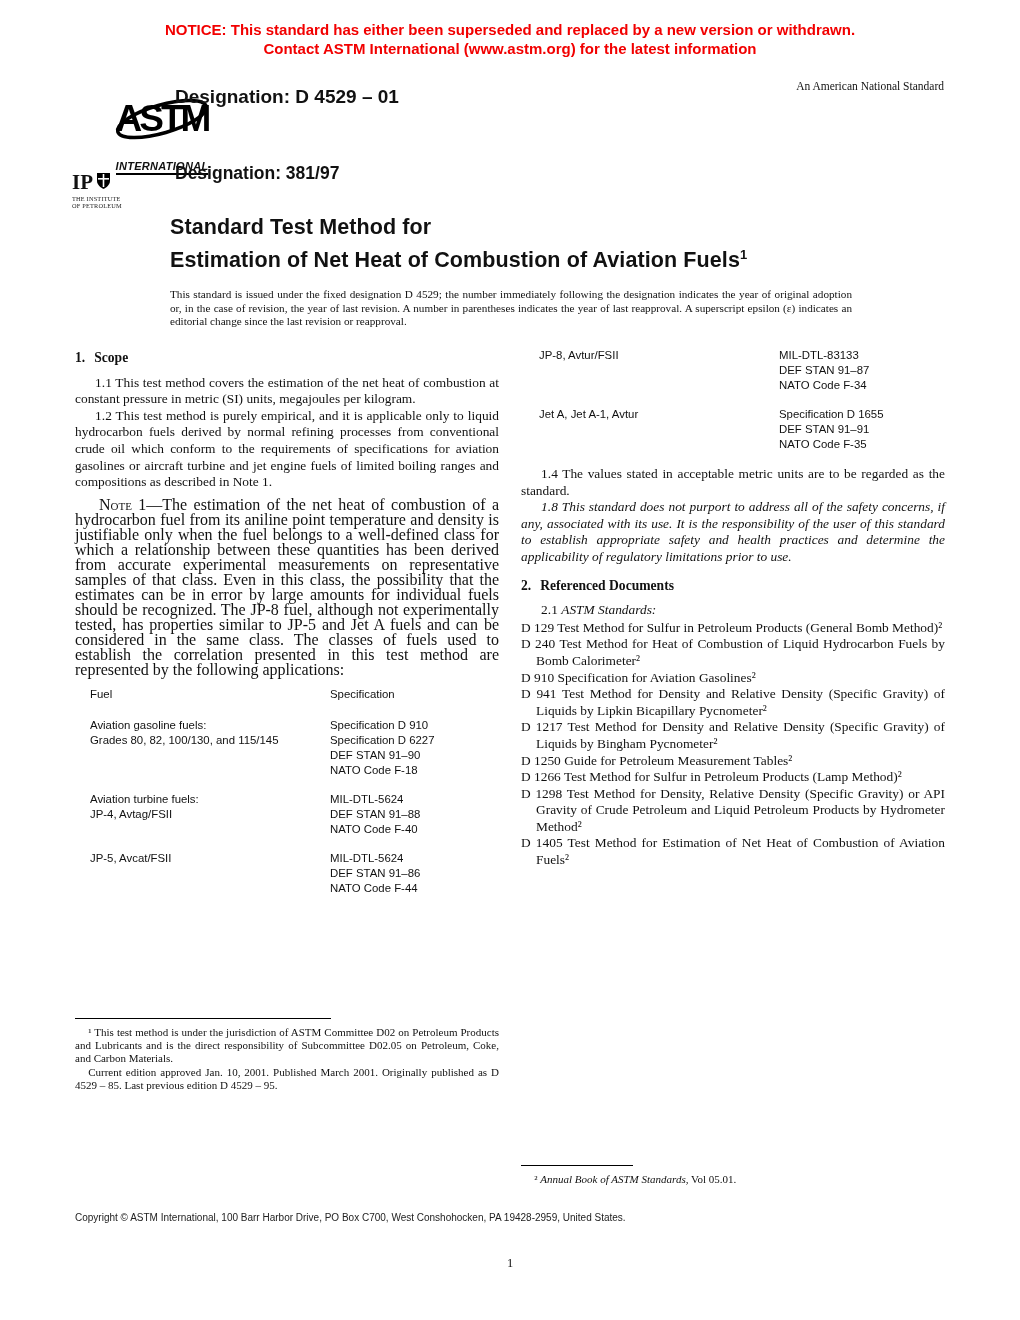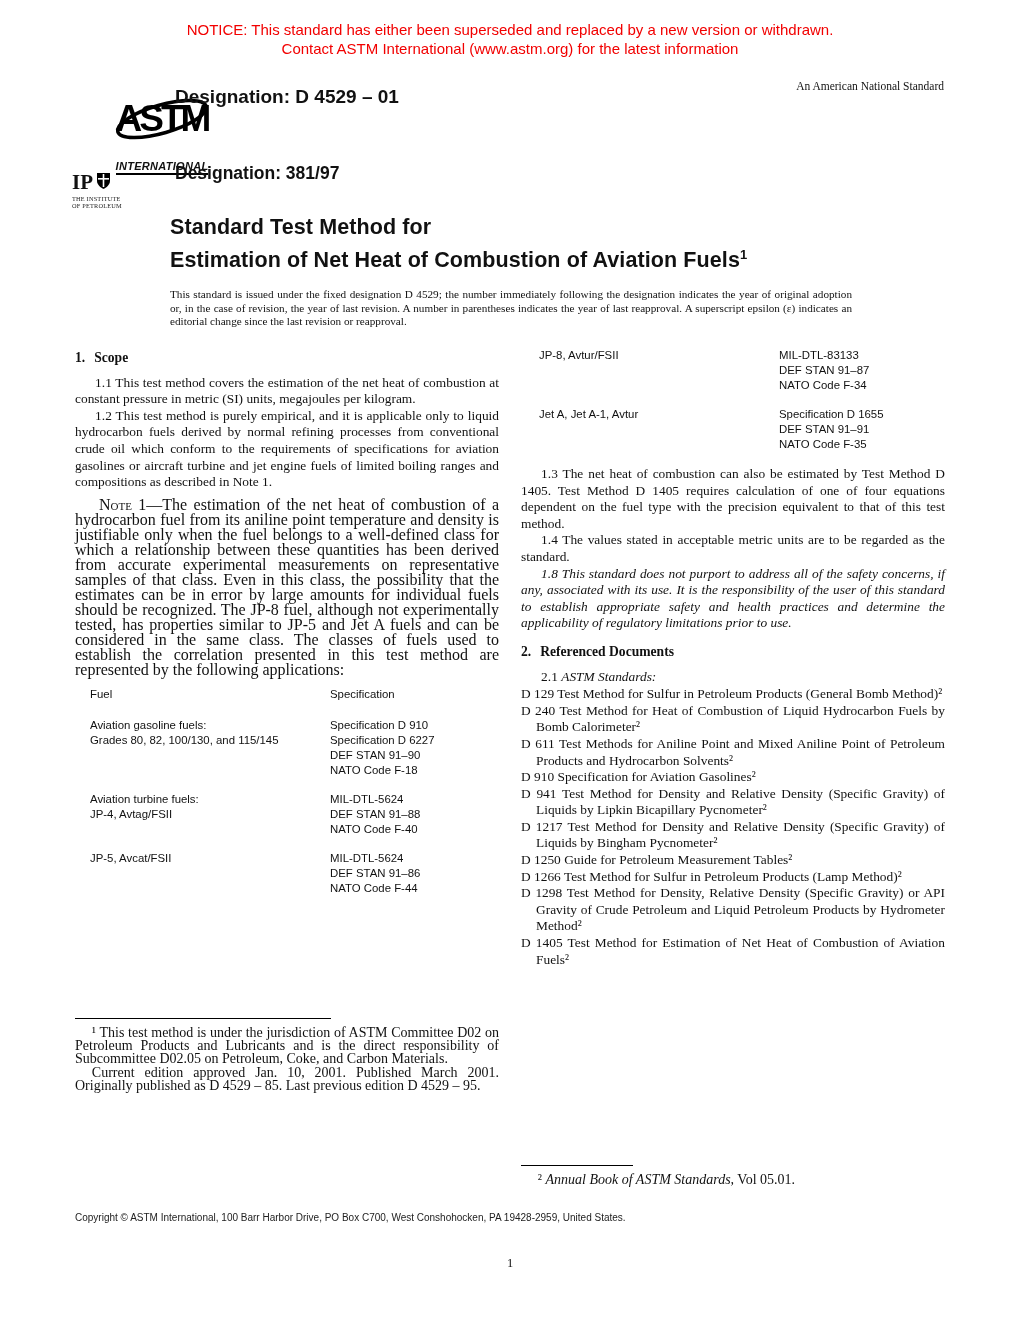--- a/index.html
+++ b/index.html
@@ -10,21 +10,21 @@
     margin:0 auto;
     font-family:"Liberation Serif", serif;
     color:#111;
     overflow:hidden;
   }
   
   .notice{
     position:absolute;top:20px;left:0;right:0;
     text-align:center;
     font-family:"Liberation Sans", sans-serif;
-    font-weight:normal;font-size:15px;line-height:19px;
+    font-weight:bold;font-size:15px;line-height:19px;
     color:#f20000;
   }
   
   .astm-logo{position:absolute;left:72px;top:86px;width:100px;text-align:center;margin-left:40px;}
   .astm-logo .intl{
     font-family:"Liberation Sans", sans-serif;
     font-weight:bold;font-style:italic;font-size:11px;letter-spacing:.3px;
     border-bottom:2px solid #000;padding-bottom:1px;display:inline-block;
     margin-top:-4px;
   }
@@ -88,21 +88,21 @@
   .frow .spec{flex:1;}
   .fhead{display:flex;margin-bottom:16px;}
   .fhead .fuel{width:240px;}
   .fhead .spec{flex:1;}
   
   .ref{
     padding-left:15px;text-indent:-15px;text-align:justify;margin:0;
   }
   .p21{text-indent:1.5em;margin:0 0 1px 0;}
   
-  .footnote{margin-top:auto;font-size:14px;line-height:13.2px;text-align:justify;}
+  .footnote{margin-top:auto;font-size:11px;line-height:13.2px;text-align:justify;}
   .fn-rule{border-top:1.5px solid #000;margin-bottom:7px;}
   .fn-rule.w1{width:256px;}
   .fn-rule.w2{width:112px;}
   .fn-p{text-indent:1.2em;margin:0;}
   
   .copyright{
     position:absolute;left:75px;top:1212px;
     font-family:"Liberation Sans", sans-serif;
     font-size:10px;color:#222;
   }
@@ -231,32 +231,30 @@
             <div>Jet A, Jet A-1, Avtur</div>
           </div>
           <div class="spec">
             <div>Specification D 1655</div>
             <div>DEF STAN 91–91</div>
             <div>NATO Code F-35</div>
           </div>
         </div>
       </div>
 
-      <p class="para">1.3 The net heat of combustion can also be estimated by Test Method D 1405. Test Method D 1405 requires calculation of one of four equations dependent on the fuel type with the precision equivalent to that of this test method.</p>
       <p class="para">1.4 The values stated in acceptable metric units are to be regarded as the standard.</p>
       <p class="para italic">1.8 This standard does not purport to address all of the safety concerns, if any, associated with its use. It is the responsibility of the user of this standard to establish appropriate safety and health practices and determine the applicability of regulatory limitations prior to use.</p>
 
       <div class="sec-head" style="margin-top:12px;">
         <span>2.</span><span class="gap">Referenced Documents</span>
       </div>
       <p class="p21"><span>2.1</span>&nbsp;<span class="italic">ASTM Standards:</span></p>
 
       <p class="ref">D 129 Test Method for Sulfur in Petroleum Products (General Bomb Method)²</p>
       <p class="ref">D 240 Test Method for Heat of Combustion of Liquid Hydrocarbon Fuels by Bomb Calorimeter²</p>
-      <p class="ref">D 611 Test Methods for Aniline Point and Mixed Aniline Point of Petroleum Products and Hydrocarbon Solvents²</p>
       <p class="ref">D 910 Specification for Aviation Gasolines²</p>
       <p class="ref">D 941 Test Method for Density and Relative Density (Specific Gravity) of Liquids by Lipkin Bicapillary Pycnometer²</p>
       <p class="ref">D 1217 Test Method for Density and Relative Density (Specific Gravity) of Liquids by Bingham Pycnometer²</p>
       <p class="ref">D 1250 Guide for Petroleum Measurement Tables²</p>
       <p class="ref">D 1266 Test Method for Sulfur in Petroleum Products (Lamp Method)²</p>
       <p class="ref">D 1298 Test Method for Density, Relative Density (Specific Gravity) or API Gravity of Crude Petroleum and Liquid Petroleum Products by Hydrometer Method²</p>
       <p class="ref">D 1405 Test Method for Estimation of Net Heat of Combustion of Aviation Fuels²</p>
 
       <div class="footnote">
         <div class="fn-rule w2"></div>

